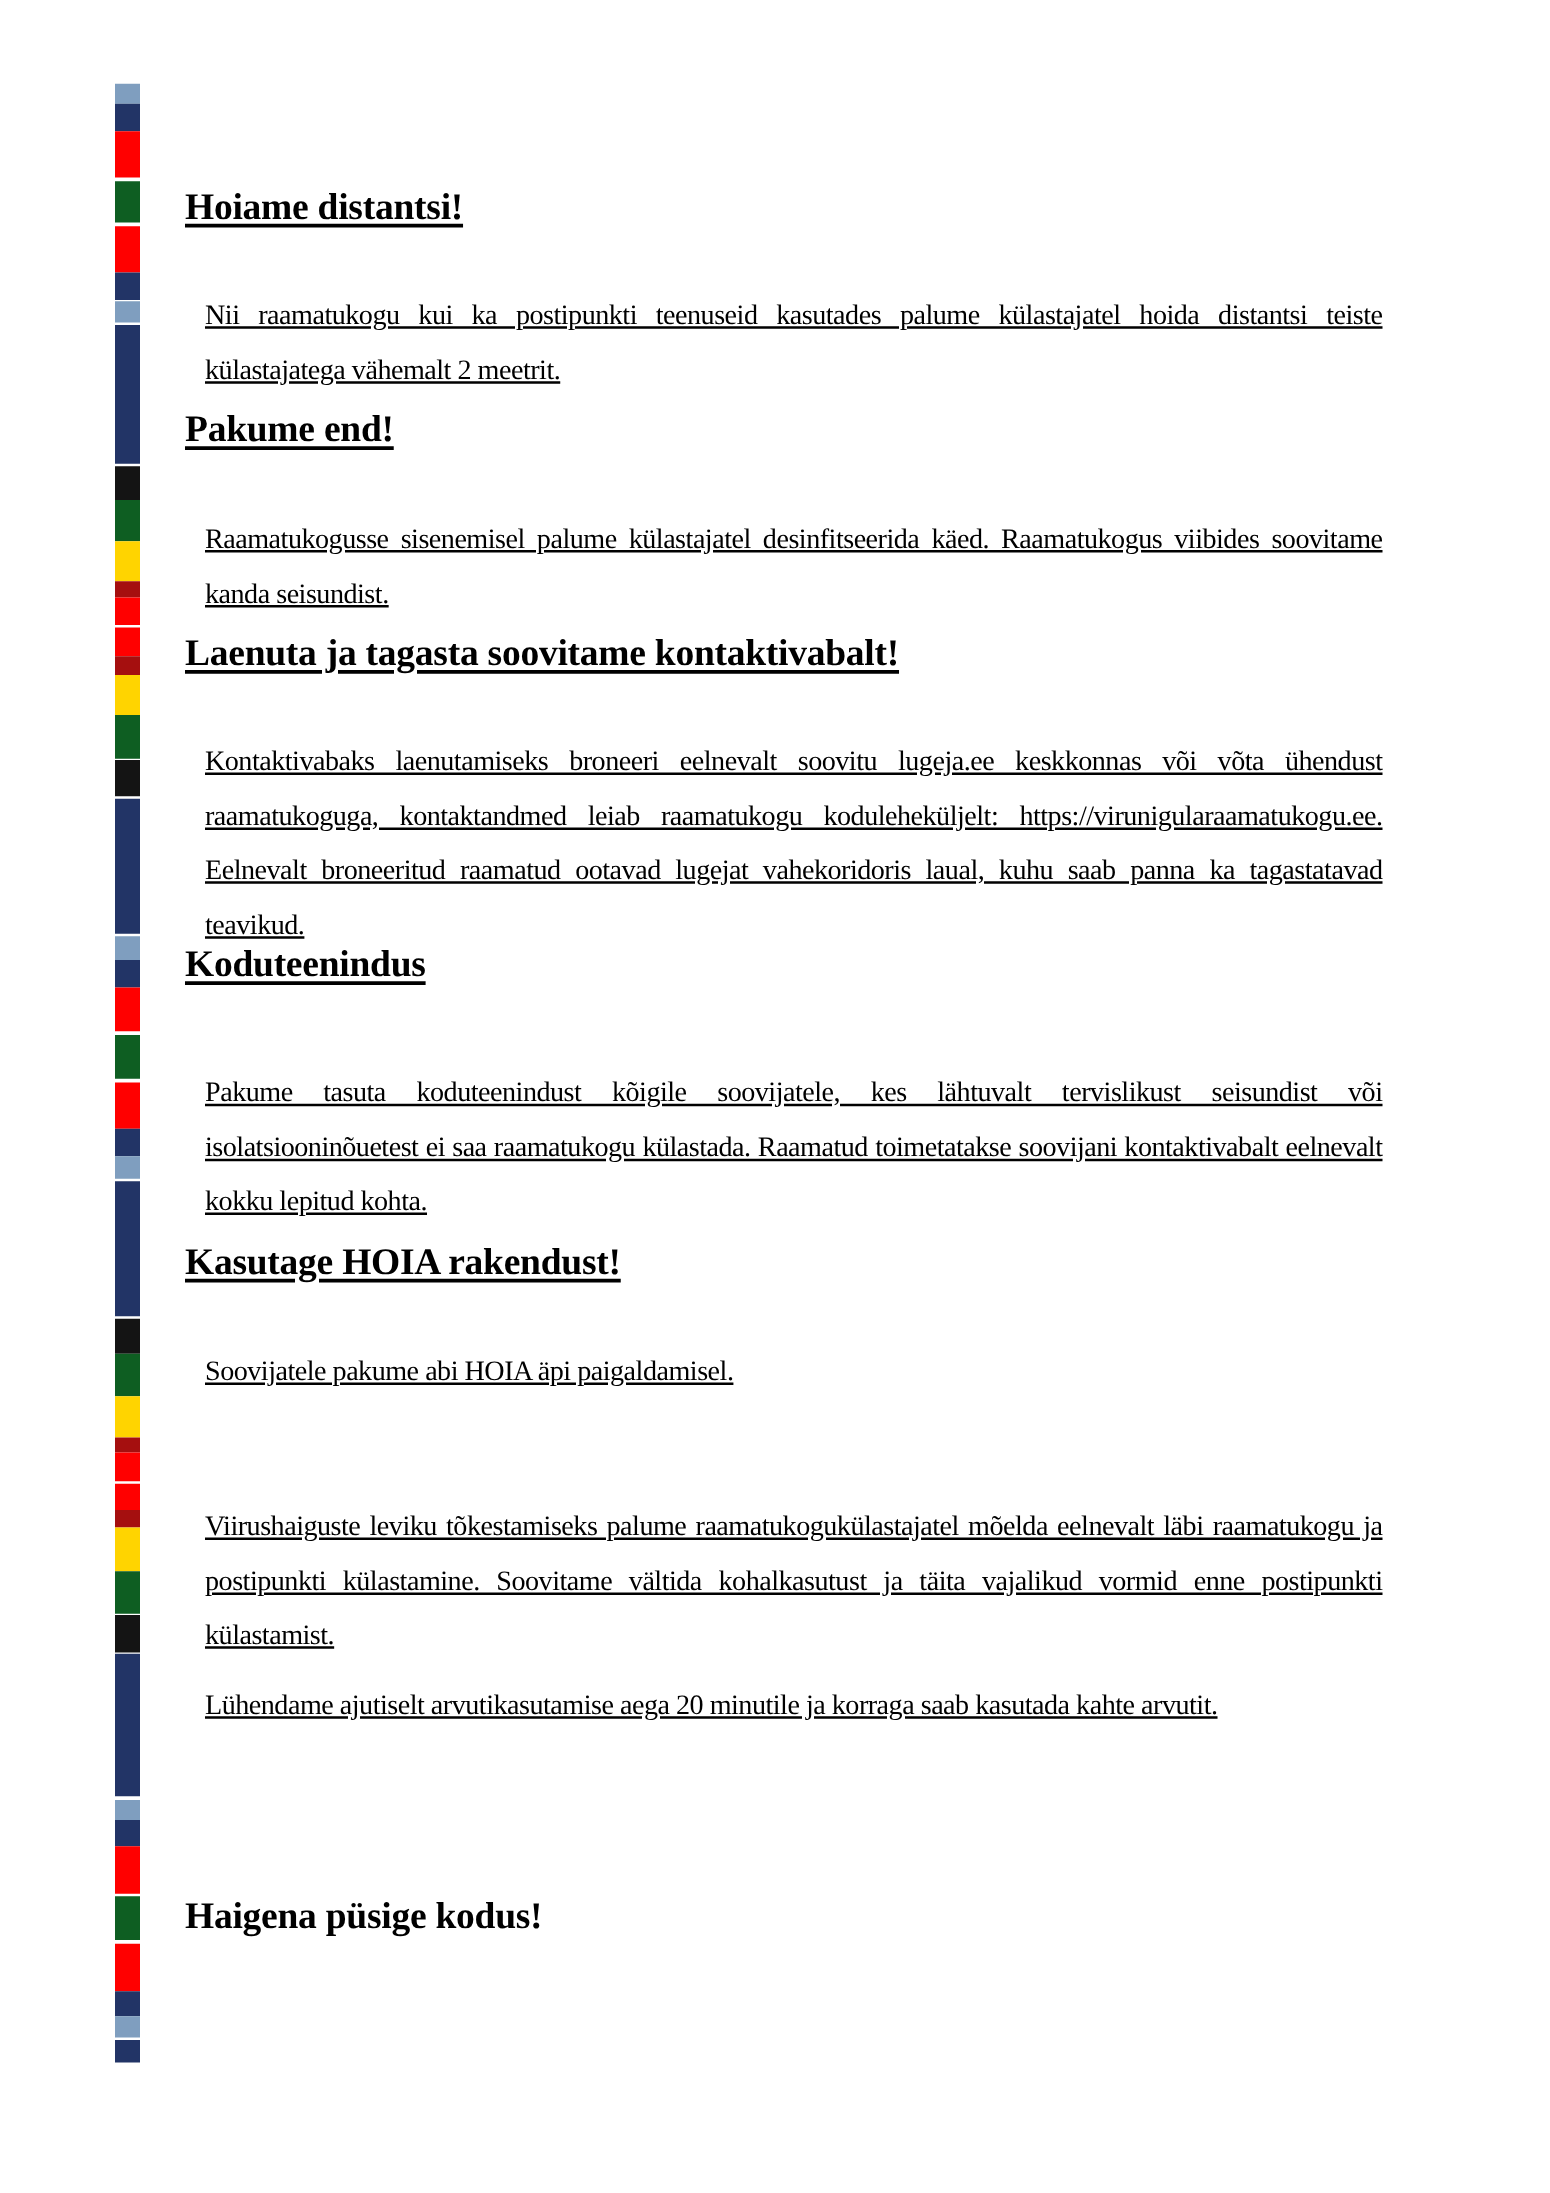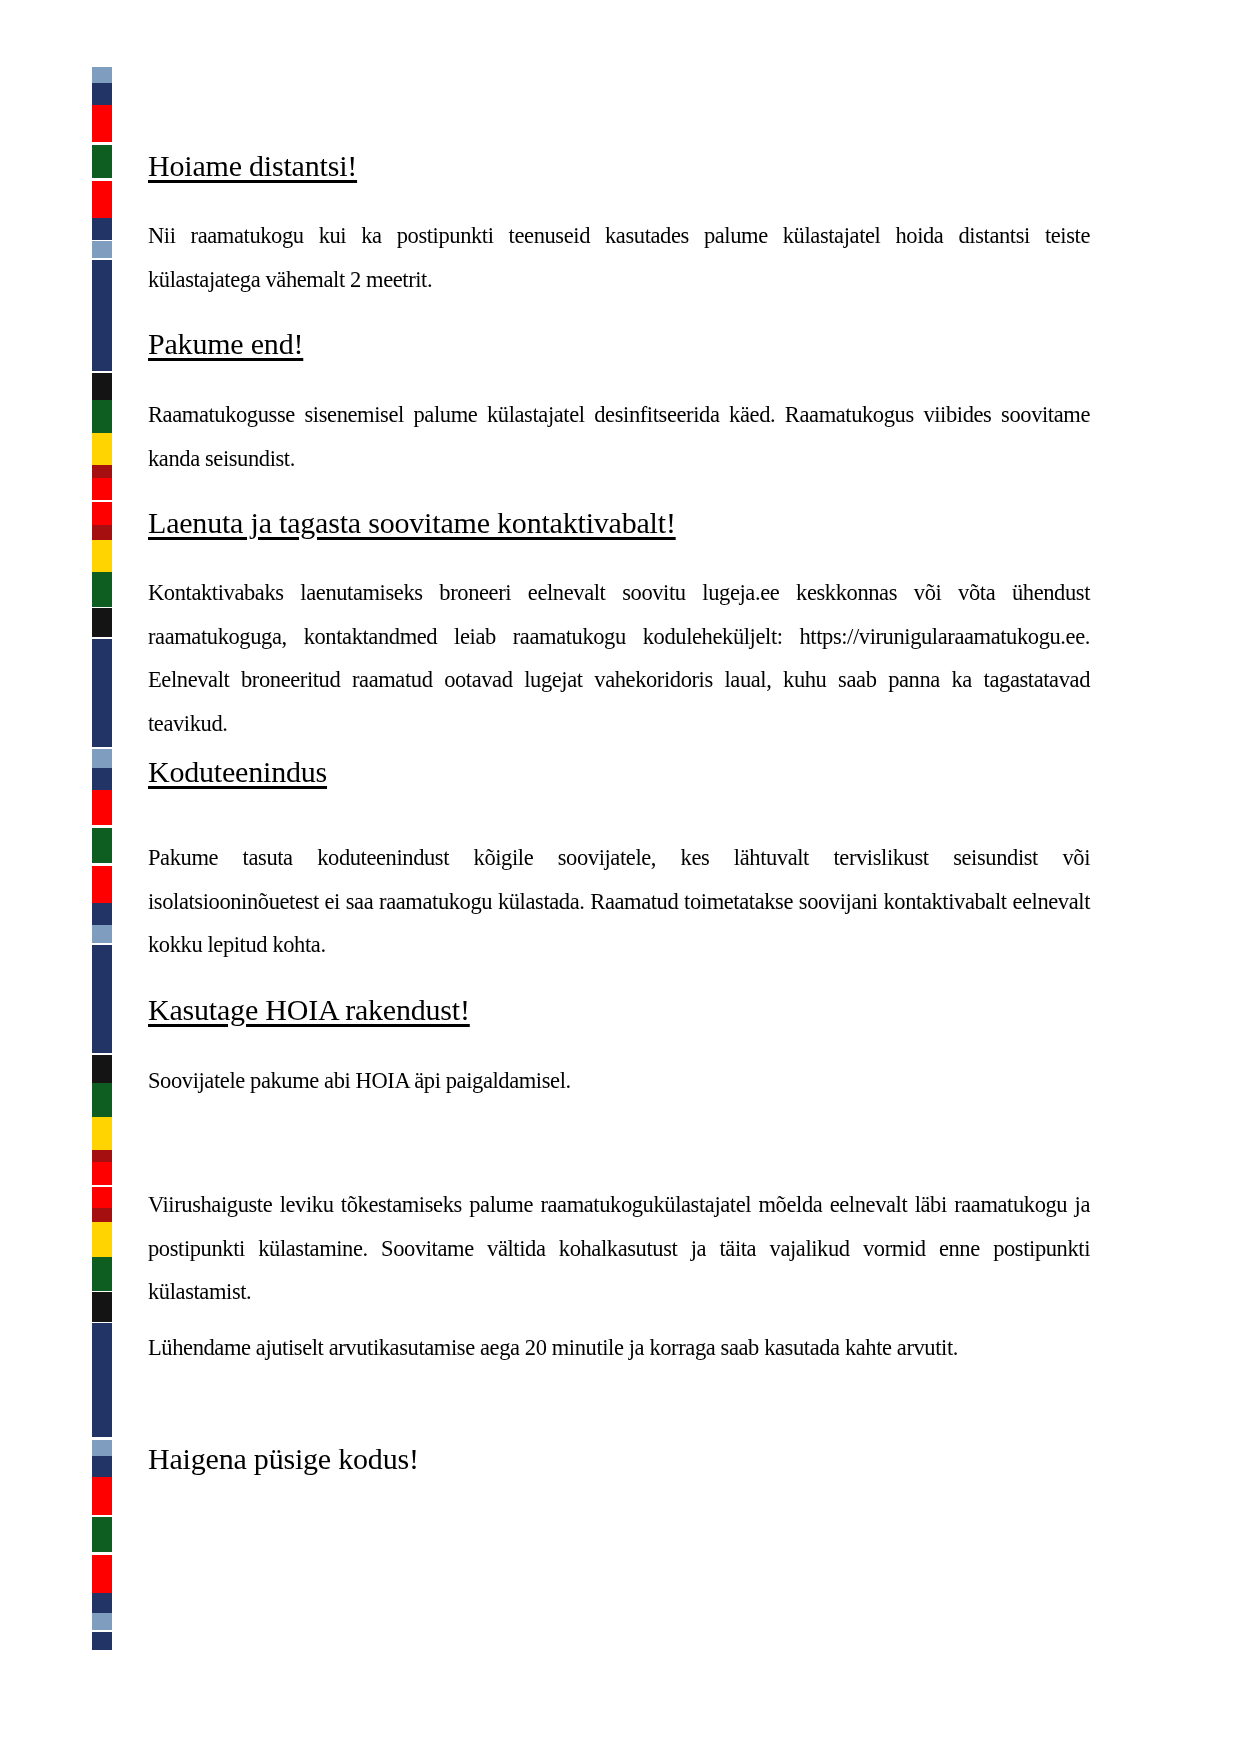--- a/index.html
+++ b/index.html
@@ -1,24 +1,24 @@
 <!DOCTYPE html>
 <html><head>
 <meta charset="utf-8">
 <style>
   html, body { margin: 0; padding: 0; background: #ffffff; }
   body { width: 1240px; height: 1754px; position: relative; overflow: hidden;
          font-family: "Liberation Serif", "DejaVu Serif", serif; color: #000; }
   .stripe { position: absolute; left: 92px; width: 20px; }
-  .heading { position: absolute; left: 148px; margin: 0; font-weight: normal;
+  .heading { position: absolute; left: 148px; margin: 0; font-weight: bold;
              font-size: 30px; line-height: 36px; text-decoration: underline;
              text-decoration-thickness: 3px; text-underline-offset: 4px; letter-spacing: -0.2px; }
   .heading.plain { text-decoration: none; }
-  .para { position: absolute; left: 148px; width: 942px; margin: 0; font-size: 22.5px;
-          line-height: 43.5px; text-align: justify; letter-spacing: -0.4px; }
+  .para { position: absolute; left: 148px; width: 942px; margin: 16px; font-size: 22.5px;
+          line-height: 43.5px; text-align: justify; letter-spacing: -0.4px; text-decoration: underline; }
 </style>
 </head>
 <body>
 
 <div id="stripe">
     <div class="stripe" style="top: 67px; height: 16px; background: rgb(127, 158, 191);"></div>
     <div class="stripe" style="top: 83px; height: 22px; background: rgb(34, 52, 102);"></div>
     <div class="stripe" style="top: 105px; height: 37px; background: rgb(255, 0, 0);"></div>
     <div class="stripe" style="top: 145px; height: 33px; background: rgb(14, 94, 34);"></div>
     <div class="stripe" style="top: 181px; height: 37px; background: rgb(255, 0, 0);"></div>
@@ -76,13 +76,13 @@
 
 <h2 class="heading" style="top:754px;">Koduteenindus</h2>
 <p class="para" style="top:836px;">Pakume tasuta koduteenindust kõigile soovijatele, kes lähtuvalt tervislikust seisundist või isolatsiooninõuetest ei saa raamatukogu külastada. Raamatud toimetatakse soovijani kontaktivabalt eelnevalt kokku lepitud kohta.</p>
 
 <h2 class="heading" style="top:992px;">Kasutage HOIA rakendust!</h2>
 <p class="para" style="top:1059px;">Soovijatele pakume abi HOIA äpi paigaldamisel.</p>
 
 <p class="para" style="top:1183px;">Viirushaiguste leviku tõkestamiseks palume raamatukogukülastajatel mõelda eelnevalt läbi raamatukogu ja postipunkti külastamine. Soovitame vältida kohalkasutust ja täita vajalikud vormid enne postipunkti külastamist.</p>
 <p class="para" style="top:1326px;">Lühendame ajutiselt arvutikasutamise aega 20 minutile ja korraga saab kasutada kahte arvutit.</p>
 
-<h2 class="heading plain" style="top:1441px;">Haigena püsige kodus!</h2>
+<h2 class="heading plain" style="top:1515px;">Haigena püsige kodus!</h2>
 
 </body></html>

